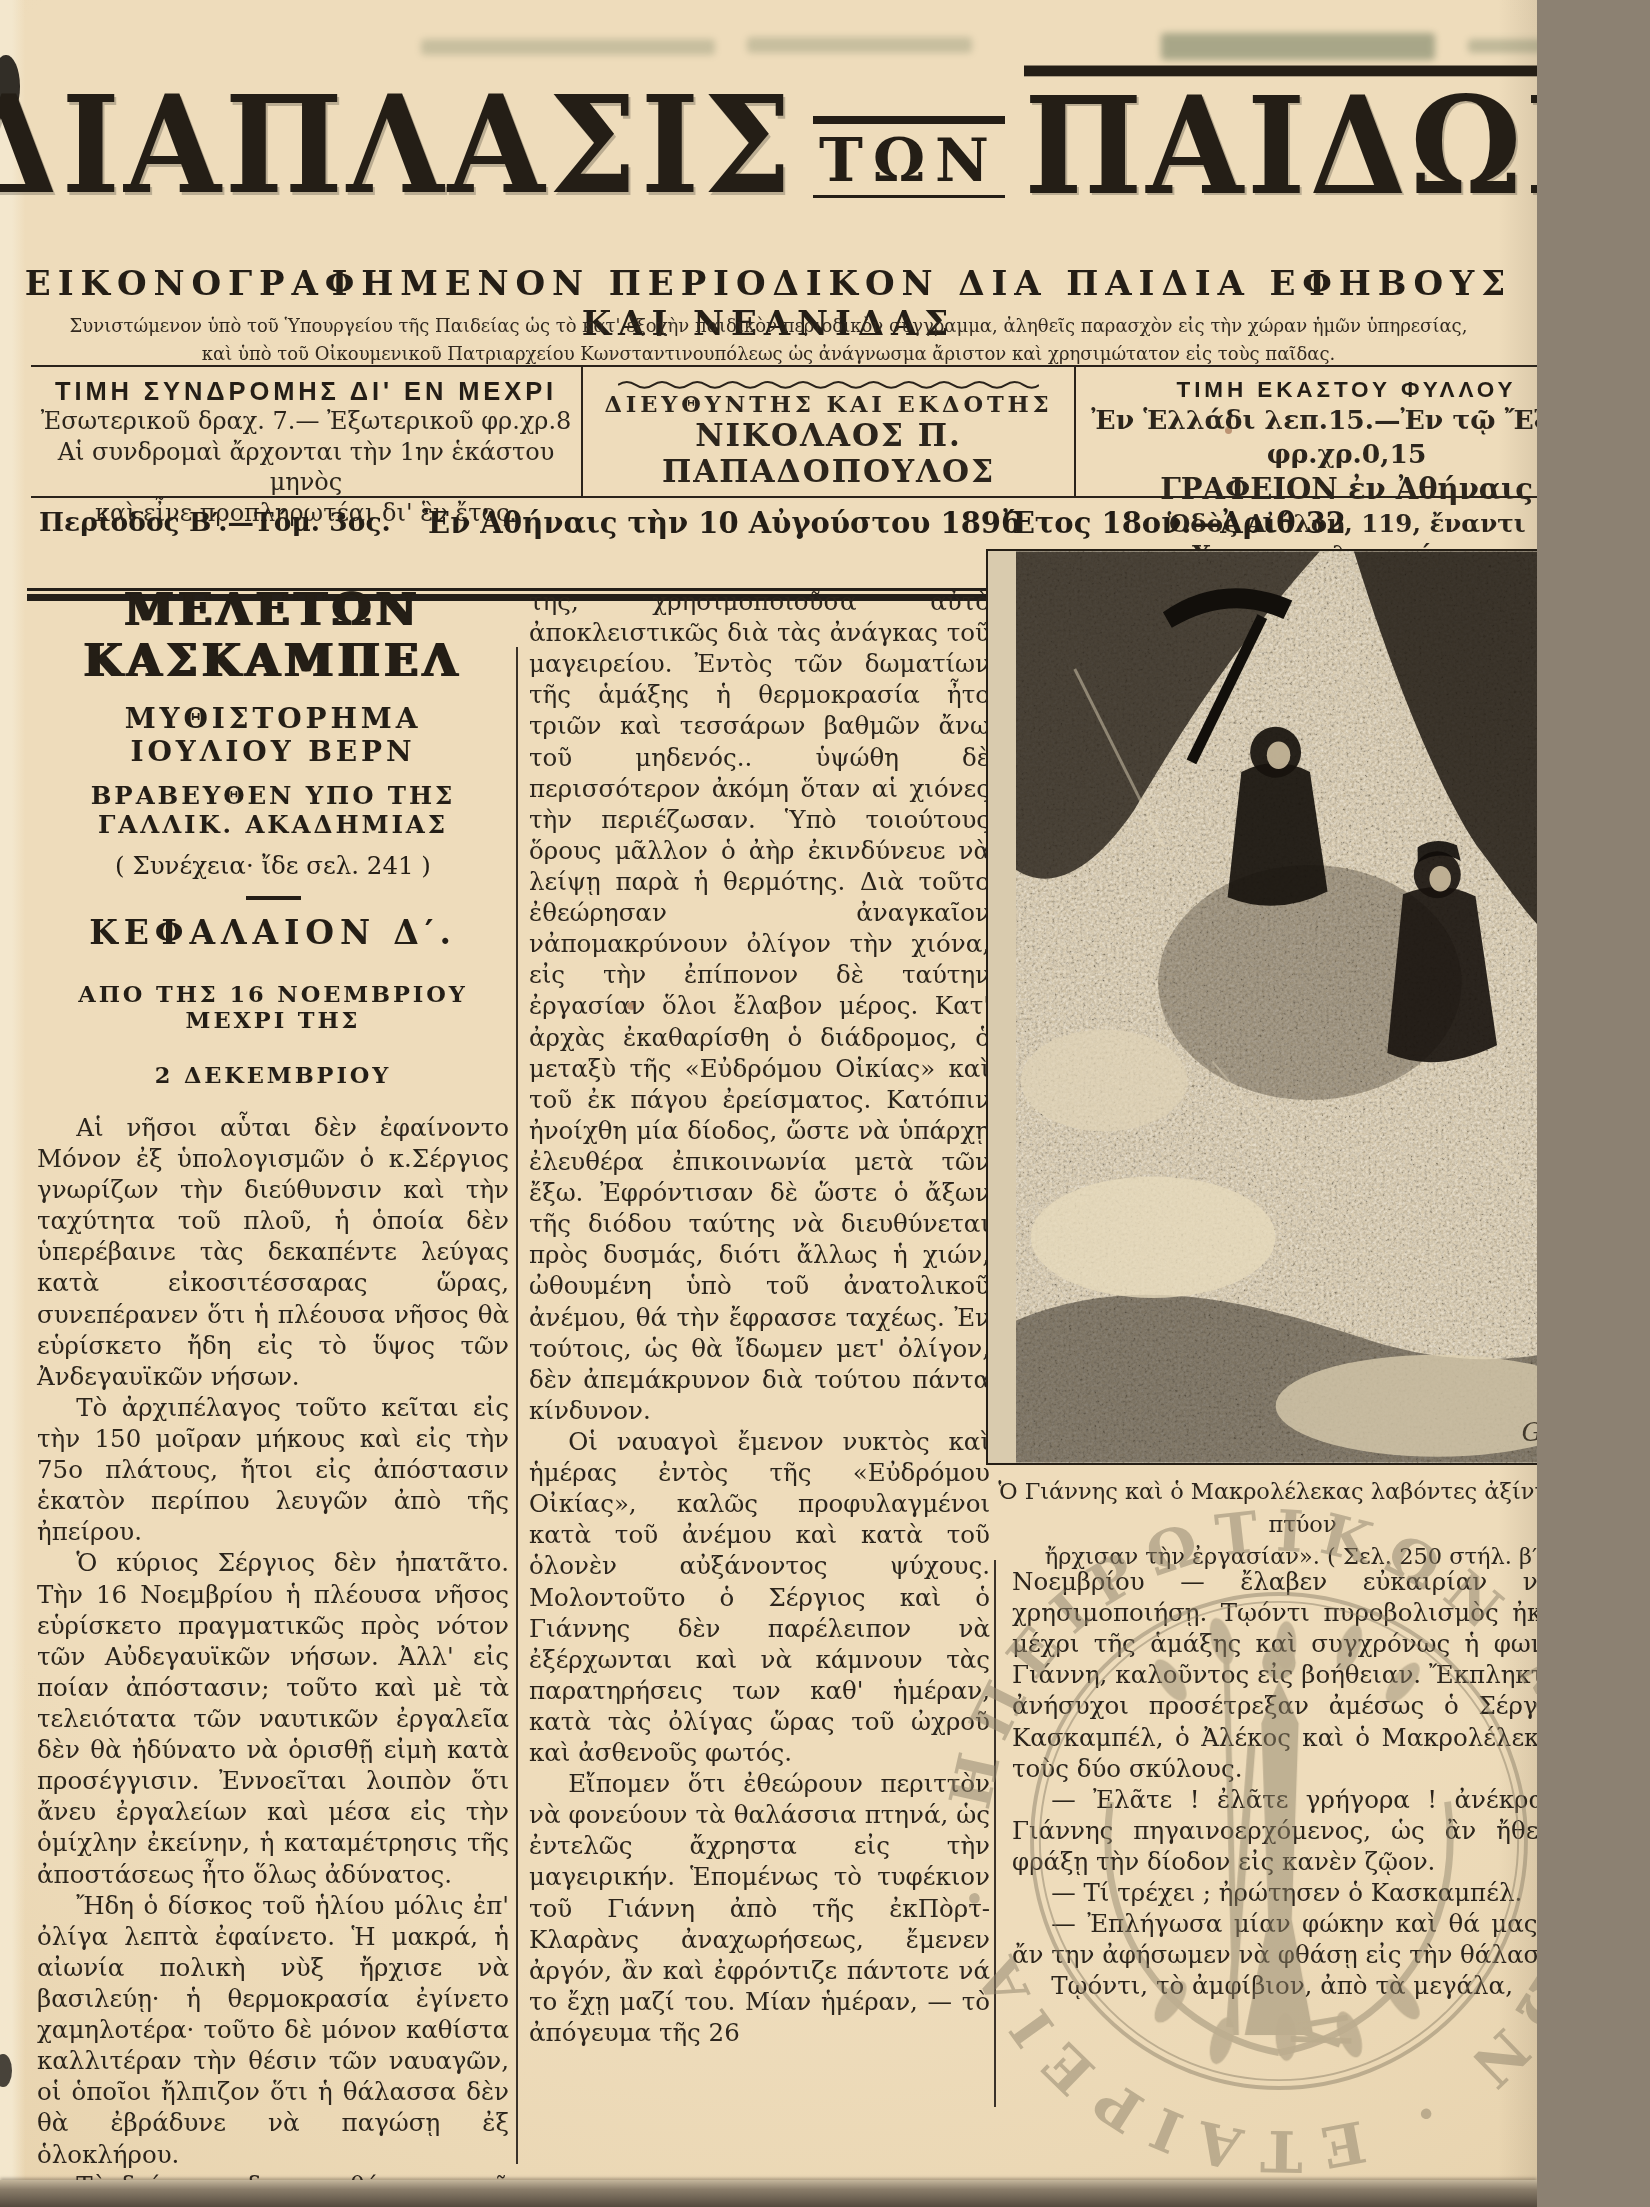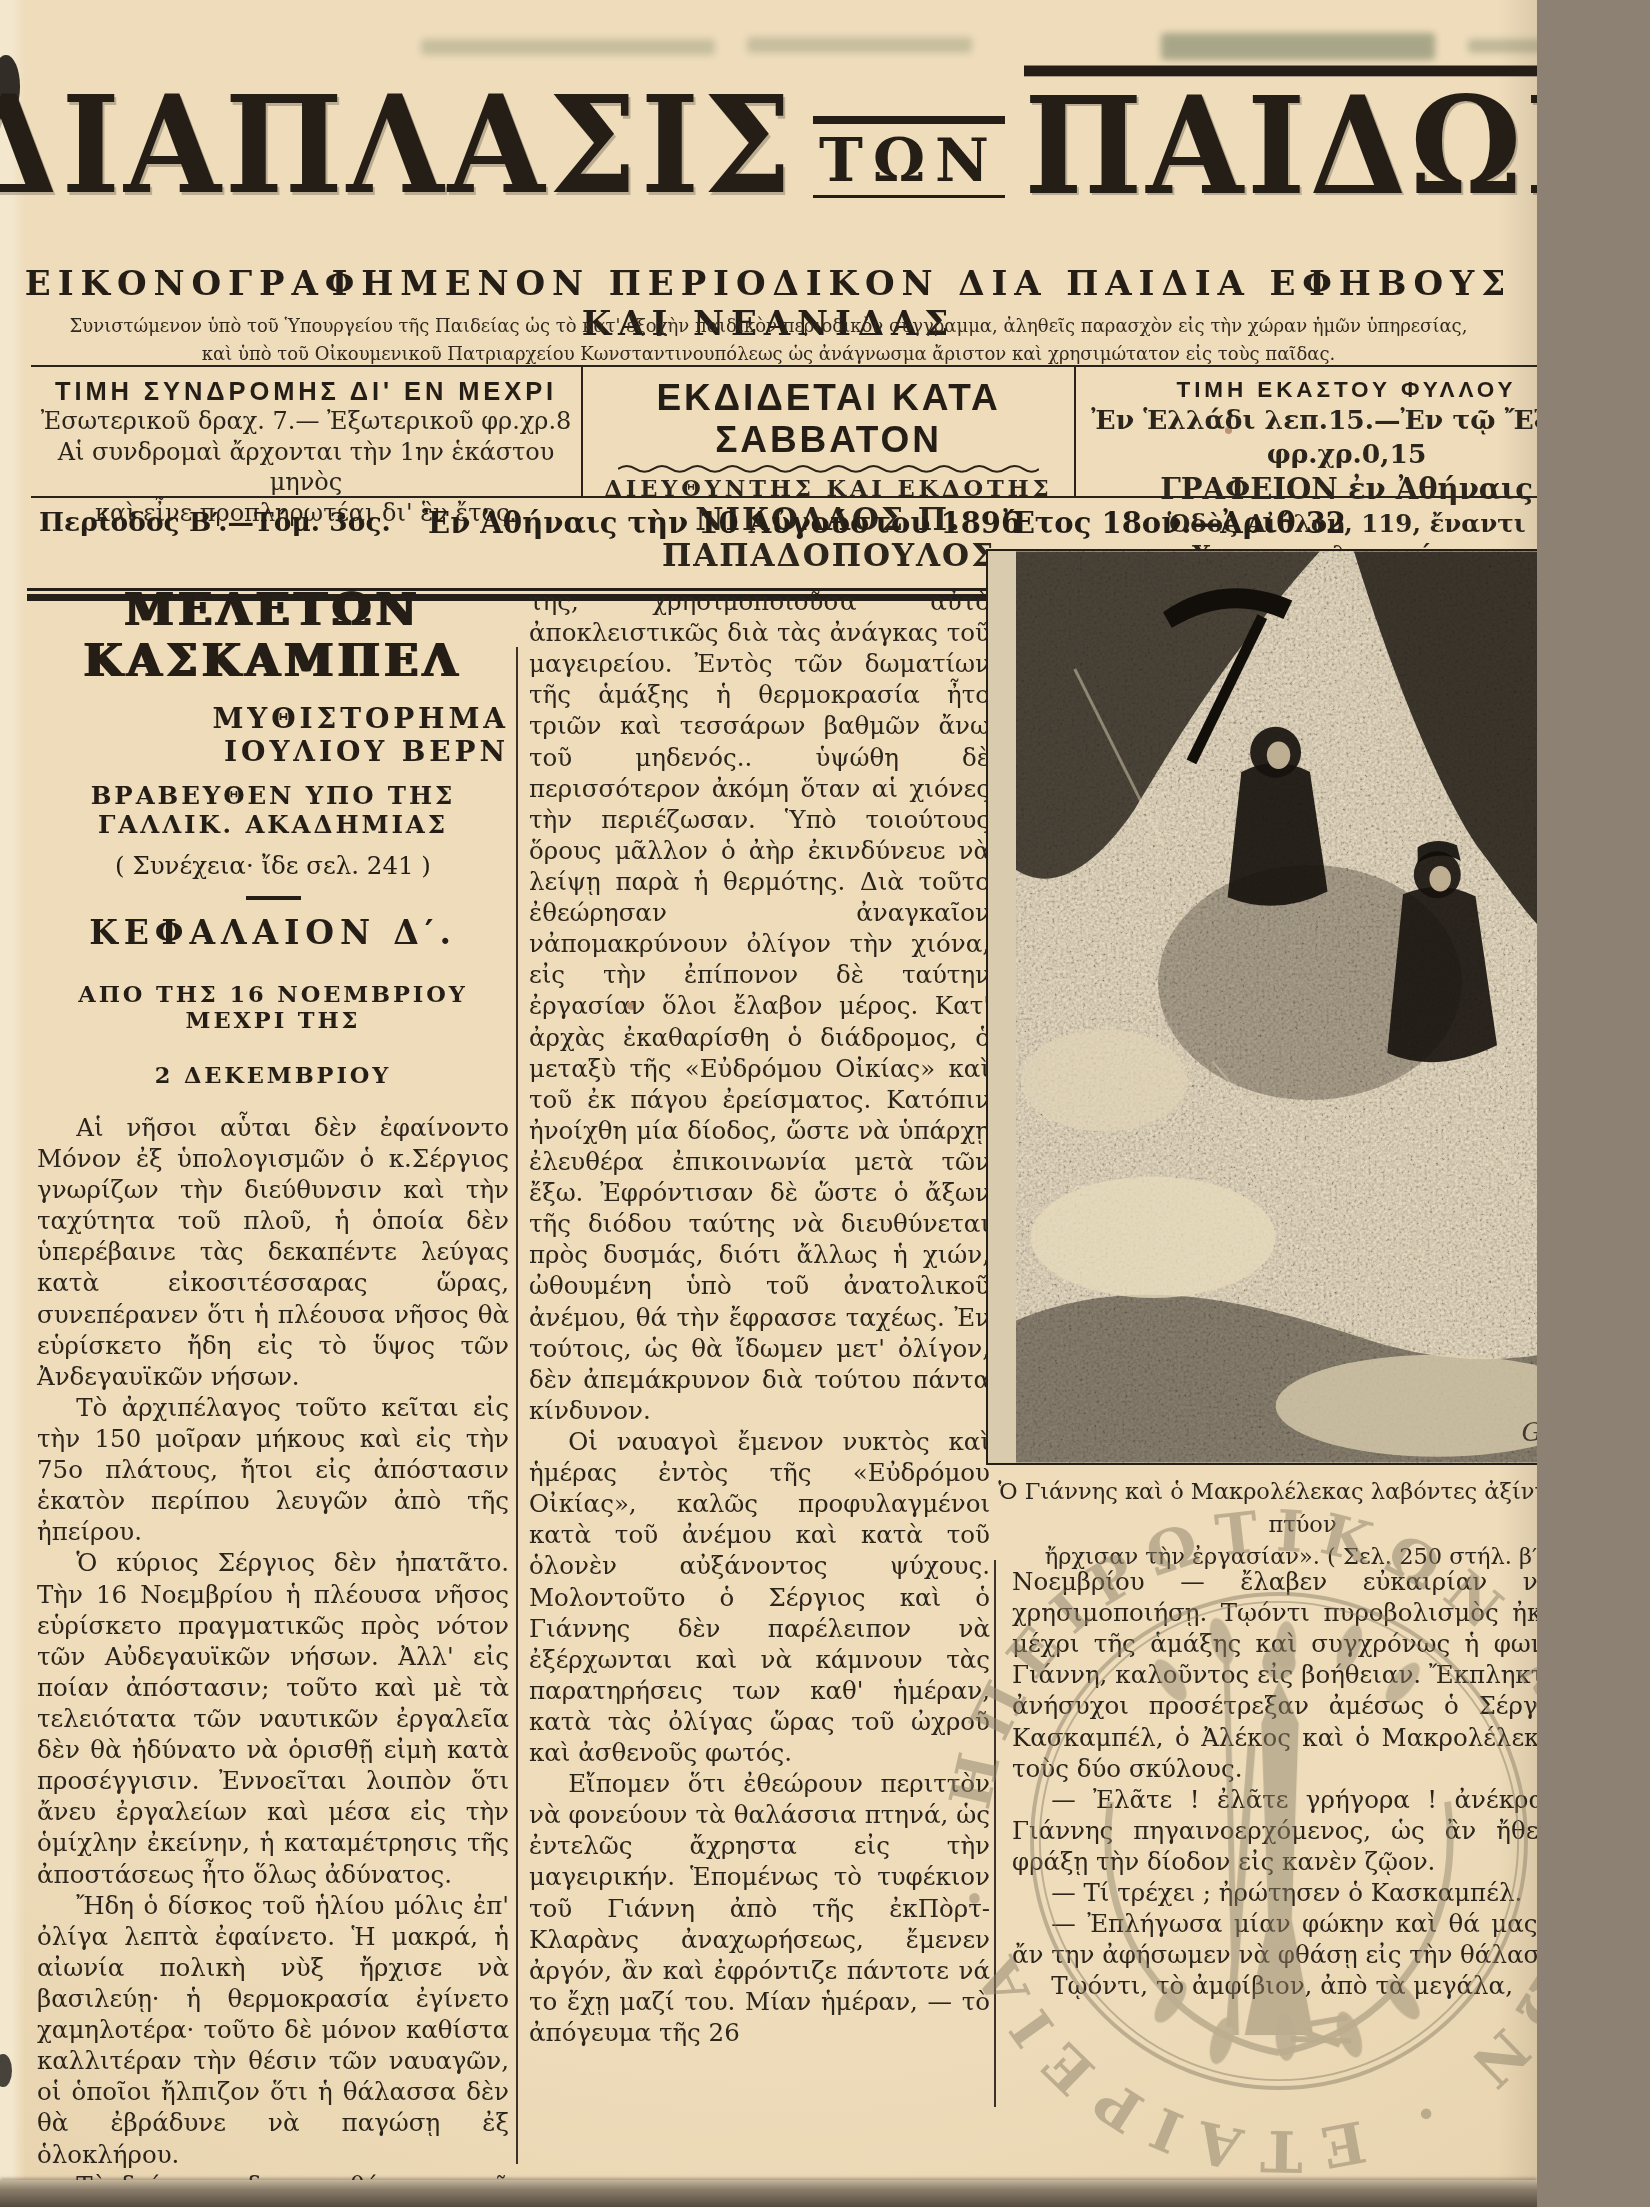--- a/index.html
+++ b/index.html
@@ -43,21 +43,21 @@
   .dl-left{position:absolute;left:39px;font-size:26.5px;}
   .dl-center{position:absolute;left:47%;transform:translateX(-50%);font-size:29px;}
   .dl-right{position:absolute;right:191px;font-size:29px;}
   .heavyrule{position:absolute;left:27.4px;top:588px;width:1596px;height:12.7px;
     background:linear-gradient(#241f19 0 2.9px,rgba(0,0,0,0) 2.9px 5.9px,#241f19 5.9px 12.7px);}
   
   .vrule{position:absolute;width:2px;background:#3a322a;}
   
   .art-head{text-align:center;color:#241e16;margin-bottom:23.5px;}
   .art-title{font-size:44px;font-weight:700;letter-spacing:4.9px;text-shadow:1.5px 0 #241e16,-1.5px 0 #241e16;}
-  .art-sub1{font-size:28px;letter-spacing:3.9px;margin-top:15.7px;font-weight:600;text-align:right;}
+  .art-sub1{font-size:28px;letter-spacing:3.9px;margin-top:15.7px;font-weight:600;}
   .art-sub2{font-size:24.5px;letter-spacing:2.9px;margin-top:13.7px;font-weight:700;}
   .art-cont{font-size:24.5px;margin-top:11.8px;}
   .art-rule{width:55px;height:3.9px;background:#241e16;margin:15.7px auto 13.7px;}
   .art-chapter{font-size:33px;letter-spacing:5.9px;margin-top:3.9px;font-weight:600;}
   .art-chsub{font-size:22.5px;letter-spacing:2.9px;margin-top:29px;font-weight:600;}
   
   .col{position:absolute;}
   .col p{margin:0;text-indent:1.6em;text-align:justify;font-size:24.5px;line-height:1.27;color:#2c251c;}
   .col p.noindent{text-indent:0;}
   .col-left{left:37px;top:584px;width:472px;}
@@ -102,21 +102,20 @@
   </div>
 
   <section class="infobox">
     <div class="ib-cell ib-left">
       <div class="ib-title-sans">ΤΙΜΗ ΣΥΝΔΡΟΜΗΣ ΔΙ' ΕΝ ΜΕΧΡΙ</div>
       <div class="ib-line">Ἐσωτερικοῦ δραχ. 7.— Ἐξωτερικοῦ φρ.χρ.8</div>
       <div class="ib-line">Αἱ συνδρομαὶ ἄρχονται τὴν 1ην ἑκάστου μηνὸς</div>
       <div class="ib-line">καὶ εἶνε προπληρωτέαι δι' ἓν ἔτος.</div>
     </div>
     <div class="ib-cell ib-center">
-      <div class="ib-big-title">ΕΚΔΙΔΕΤΑΙ ΚΑΤΑ ΣΑΒΒΑΤΟΝ</div>
       <svg class="wavy" width="421" height="9.8" viewBox="0 0 430 10">
         <path d="M0,6 Q9,0 18,6 T36,6 T54,6 T72,6 T90,6 T108,6 T126,6 T144,6 T162,6 T180,6 T198,6 T216,6 T234,6 T252,6 T270,6 T288,6 T306,6 T324,6 T342,6 T360,6 T378,6 T396,6 T414,6 T430,6" fill="none" stroke="#2a231b" stroke-width="2"></path>
       </svg>
       <div class="ib-role">ΔΙΕΥΘΥΝΤΗΣ ΚΑΙ ΕΚΔΟΤΗΣ</div>
       <div class="ib-name">ΝΙΚΟΛΑΟΣ Π. ΠΑΠΑΔΟΠΟΥΛΟΣ</div>
     </div>
     <div class="ib-cell ib-right">
       <div class="ib-title-sans" style="font-size:22.5px;">ΤΙΜΗ ΕΚΑΣΤΟΥ ΦΥΛΛΟΥ</div>
       <div class="ib-line t2">Ἐν Ἑλλάδι λεπ.15.—Ἐν τῷ Ἔξωτ. φρ.χρ.0,15</div>
       <div class="ib-line t3">ΓΡΑΦΕΙΟΝ ἐν Ἀθήναις</div>

